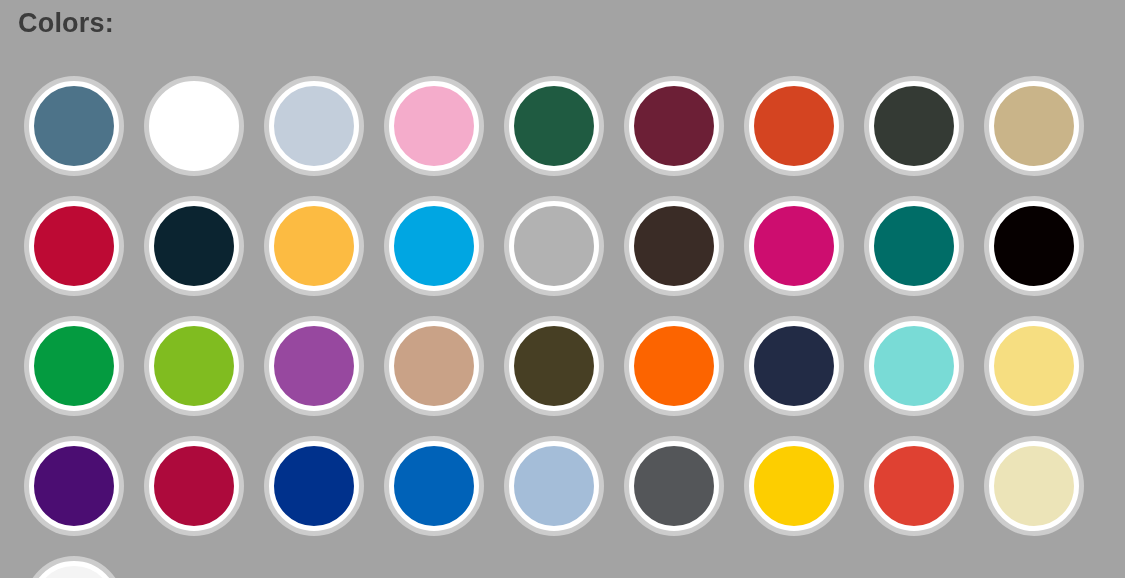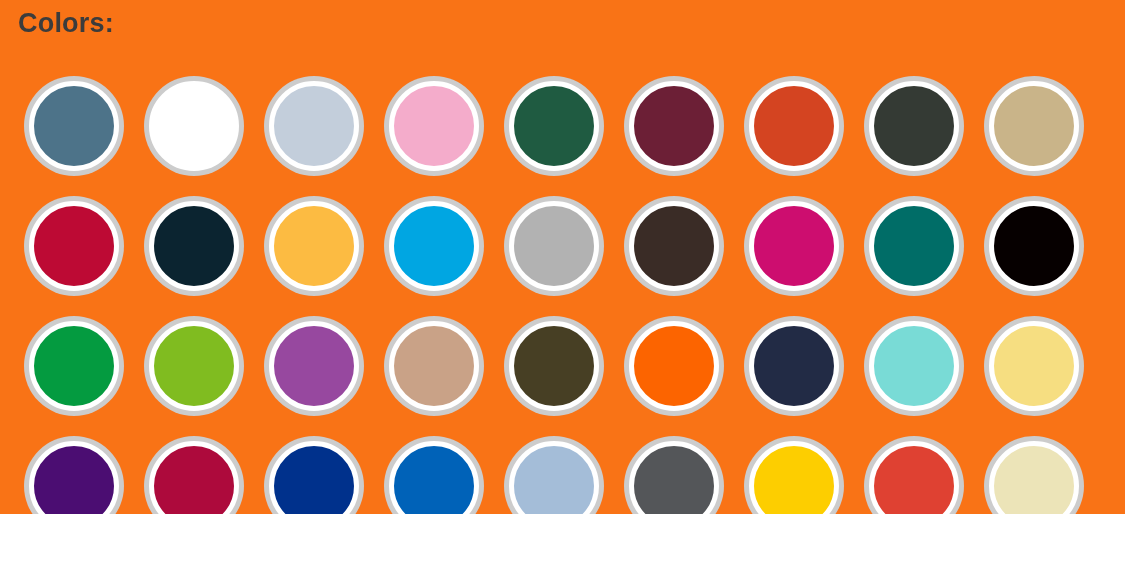--- a/index.html
+++ b/index.html
@@ -12,22 +12,22 @@
     width: 1125px;
     height: 578px;
     overflow: hidden;
     font-family: "Liberation Sans", sans-serif;
     -webkit-font-smoothing: antialiased;
   }
 
   #page {
     position: relative;
     width: 1125px;
-    height: 514px;
-    background: #f97316;
+    height: 578px;
+    background: #a3a3a3;
     overflow: hidden;
   }
 
   
   #colors-heading {
     position: absolute;
     left: 18px;
     top: 6px;
     margin: 0;
     font-family: "Liberation Sans", sans-serif;

